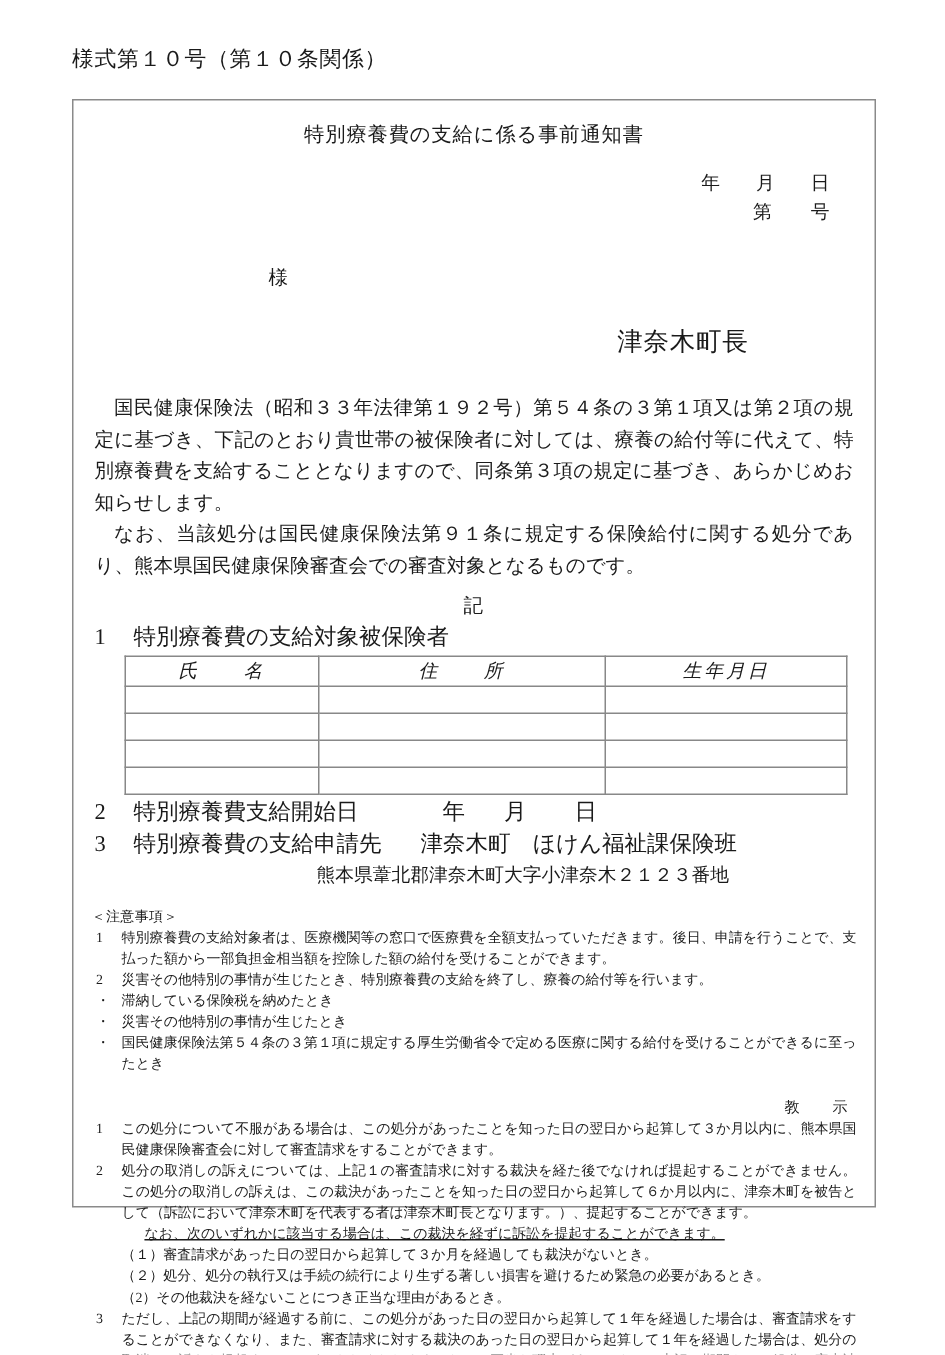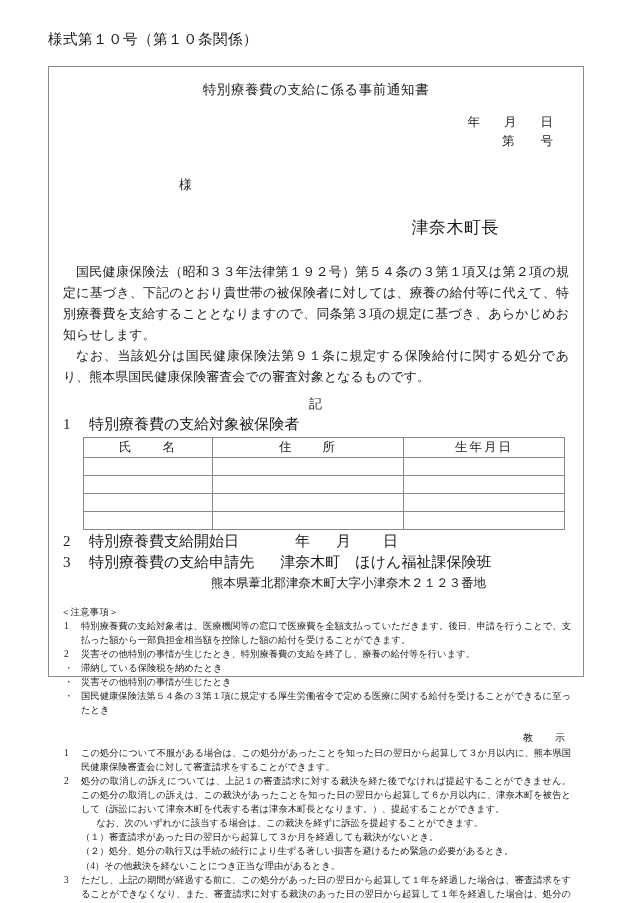--- a/index.html
+++ b/index.html
@@ -27,21 +27,21 @@
     top: 30px;
     font-size: 14.5px;
     letter-spacing: 0.5px;
     white-space: nowrap;
   }
   .doc-frame {
     position: absolute;
     left: 48px;
     top: 66px;
     width: 536px;
-    height: 611px;
+    height: 739px;
     border: 1px solid #8a8a8a;
     box-sizing: border-box;
     padding: 10px 12px 0 12px;
   }
   .doc-title {
     text-align: center;
     font-size: 13.5px;
     letter-spacing: 0.6px;
     margin-top: 4px;
   }
@@ -99,21 +99,21 @@
   }
   .person-table th, .person-table td {
     border: 1px solid #888888;
     height: 17px;
     font-weight: normal;
     font-size: 12.5px;
     text-align: center;
     letter-spacing: 2px;
     padding: 0;
   }
-  .person-table th { height: 19px; }
+  .person-table th { height: 19px; font-style: italic; }
   .col-name { width: 128px; }
   .col-addr { width: 190px; }
   .col-dob  { width: 160px; }
   .office-addr {
     font-size: 12.5px;
     margin-top: 3px;
     padding-left: 150px;
     white-space: nowrap;
   }
   .notes {
@@ -141,20 +141,21 @@
     font-size: 10px;
     letter-spacing: 6px;
     margin-top: 13px;
     margin-bottom: 1px;
   }
   .kyouji { font-size: 9.3px; line-height: 1.52; }
   .kyouji .sub {
     padding-left: 26px;
     text-align: justify;
     text-justify: inter-character;
+    text-decoration: underline;
   }
   .kyouji .sub-indent { text-indent: 1em; }
   .paren-row { padding-left: 20px; }
 </style>
 </head>
 <body>
 
 <div class="page">
 
   <div class="form-no">様式第１０号（第１０条関係）</div>
@@ -261,21 +262,21 @@
       </div>
       <div class="note-row">
         <span class="marker">2</span>
         <span class="note-text">処分の取消しの訴えについては、上記１の審査請求に対する裁決を経た後でなければ提起することができません。この処分の取消しの訴えは、この裁決があったことを知った日の翌日から起算して６か月以内に、津奈木町を被告として（訴訟において津奈木町を代表する者は津奈木町長となります。）、提起することができます。</span>
       </div>
 
       <div class="sub sub-indent">なお、次のいずれかに該当する場合は、この裁決を経ずに訴訟を提起することができます。</div>
 
       <div class="paren-row">（１）審査請求があった日の翌日から起算して３か月を経過しても裁決がないとき。</div>
       <div class="paren-row">（２）処分、処分の執行又は手続の続行により生ずる著しい損害を避けるため緊急の必要があるとき。</div>
-      <div class="paren-row">（4）その他裁決を経ないことにつき正当な理由があるとき。</div>
+      <div class="paren-row">（2）その他裁決を経ないことにつき正当な理由があるとき。</div>
 
       <div class="note-row">
         <span class="marker">3</span>
         <span class="note-text">ただし、上記の期間が経過する前に、この処分があった日の翌日から起算して１年を経過した場合は、審査請求をすることができなくなり、また、審査請求に対する裁決のあった日の翌日から起算して１年を経過した場合は、処分の取消しの訴えを提起することができなくなります。なお、正当な理由があるときは、上記の期間やこの処分（審査請求に対する裁決）があった日の翌日から起算して１年を経過した後であっても審査請求をすることや処分の取消しの訴えを提起することが認められる場合があります。</span>
       </div>
     </div>
 
   </div>
 </div>
 

